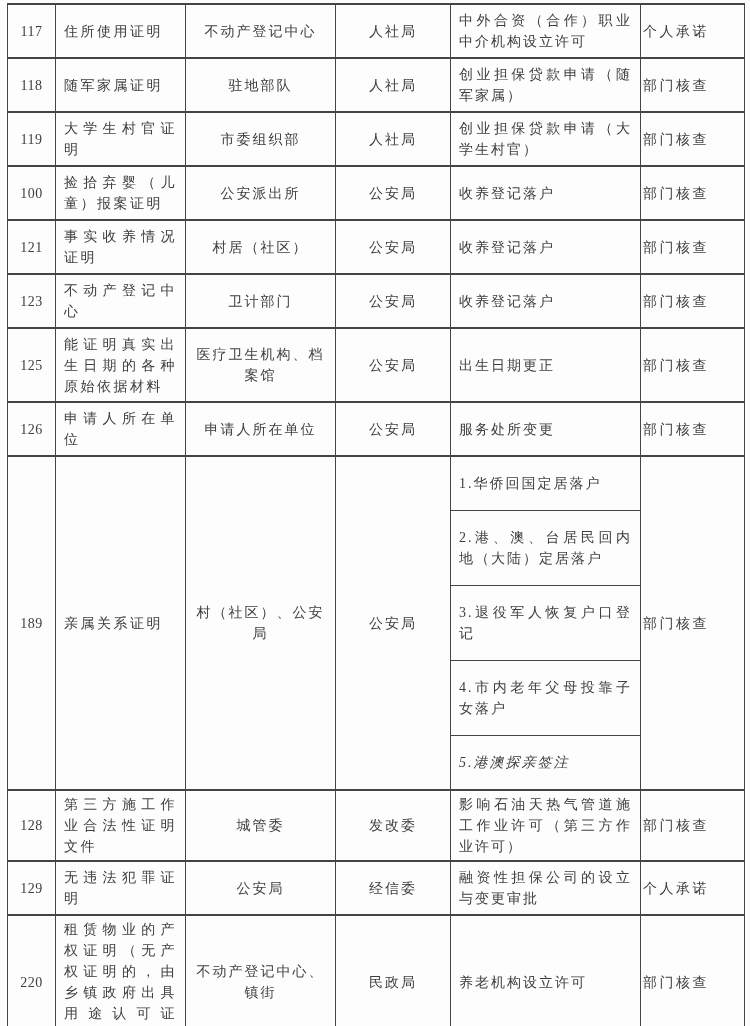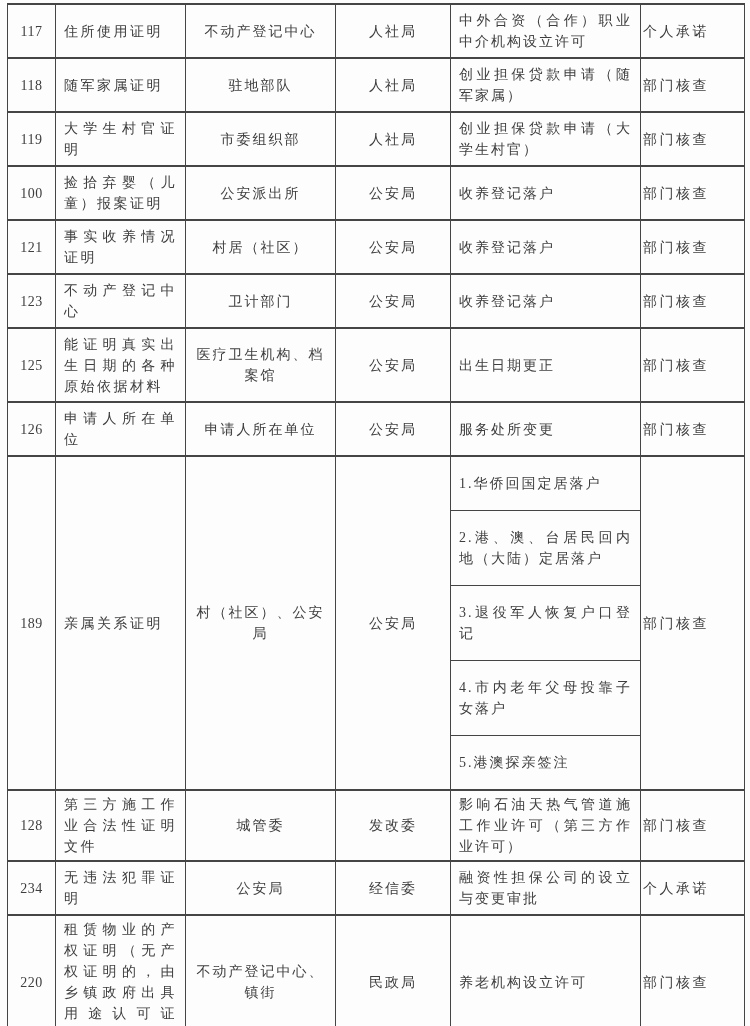--- a/index.html
+++ b/index.html
@@ -76,21 +76,21 @@
     display: flex;
     align-items: center;
     box-sizing: border-box;
     padding: 16px 8px;
     min-height: 41px;
     border-bottom: 1px solid #454545;
     text-align: justify;
     text-justify: inter-character;
     letter-spacing: 2px;
   }
-  td.has-subs .sub:last-child { border-bottom: none; }
+  td.has-subs .sub:last-child { border-bottom: none; font-style: italic; }
 </style>
 </head>
 <body>
 
 <div class="page">
   <table class="doc-table">
     <colgroup>
       <col class="c-num">
       <col class="c-name">
       <col class="c-issuer">
@@ -179,21 +179,21 @@
         </tr>
         <tr>
           <td class="col-num">128</td>
           <td class="col-name">第三方施工作业合法性证明文件</td>
           <td class="col-issuer">城管委</td>
           <td class="col-dept">发改委</td>
           <td class="col-purpose">影响石油天热气管道施工作业许可（第三方作业许可）</td>
           <td class="col-method">部门核查</td>
         </tr>
         <tr>
-          <td class="col-num">234</td>
+          <td class="col-num">129</td>
           <td class="col-name">无违法犯罪证明</td>
           <td class="col-issuer">公安局</td>
           <td class="col-dept">经信委</td>
           <td class="col-purpose">融资性担保公司的设立与变更审批</td>
           <td class="col-method">个人承诺</td>
         </tr>
         <tr>
           <td class="col-num">220</td>
           <td class="col-name">租赁物业的产权证明（无产权证明的，由乡镇政府出具用途认可证明）</td>
           <td class="col-issuer">不动产登记中心、镇街</td>

